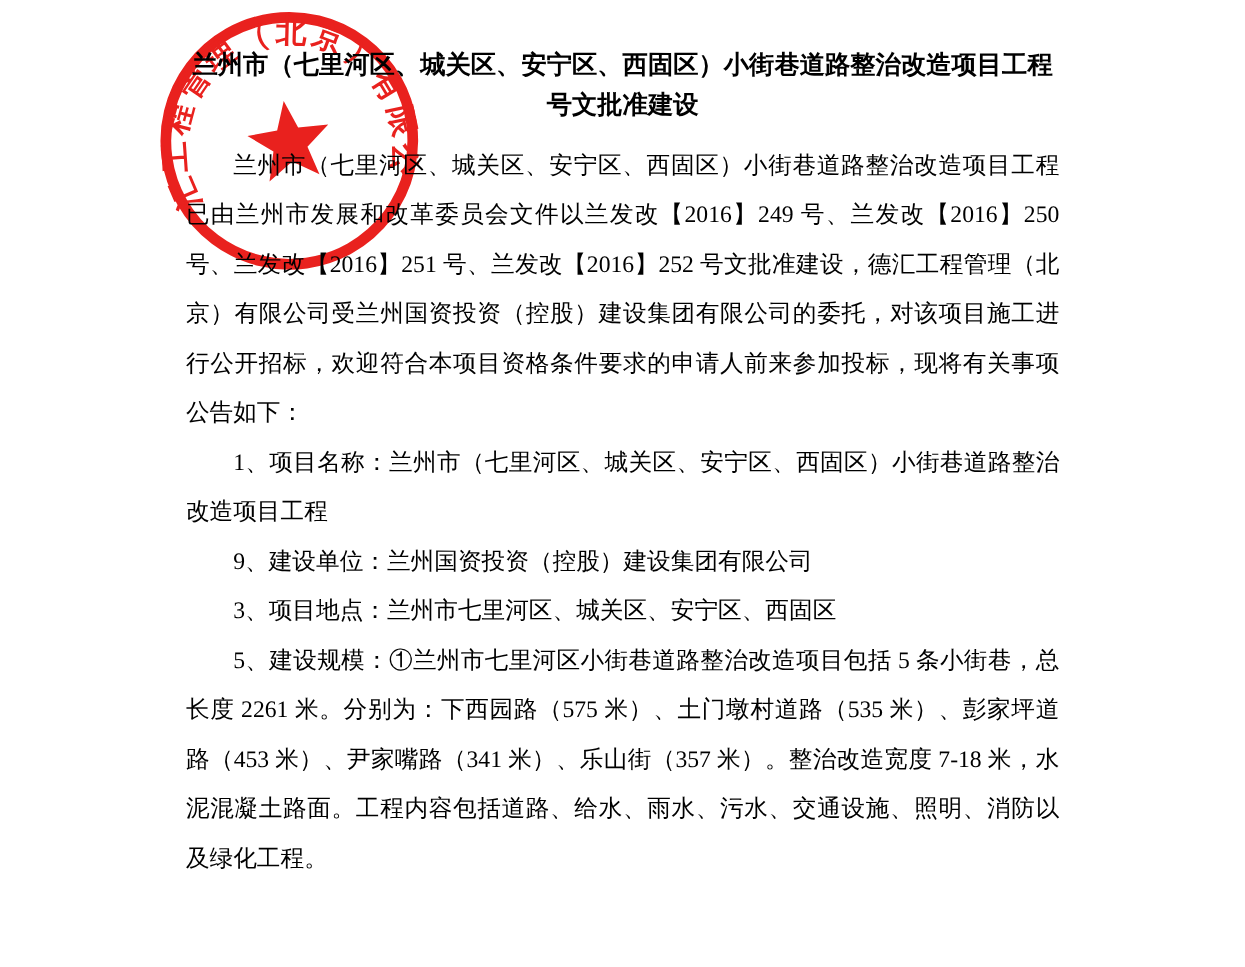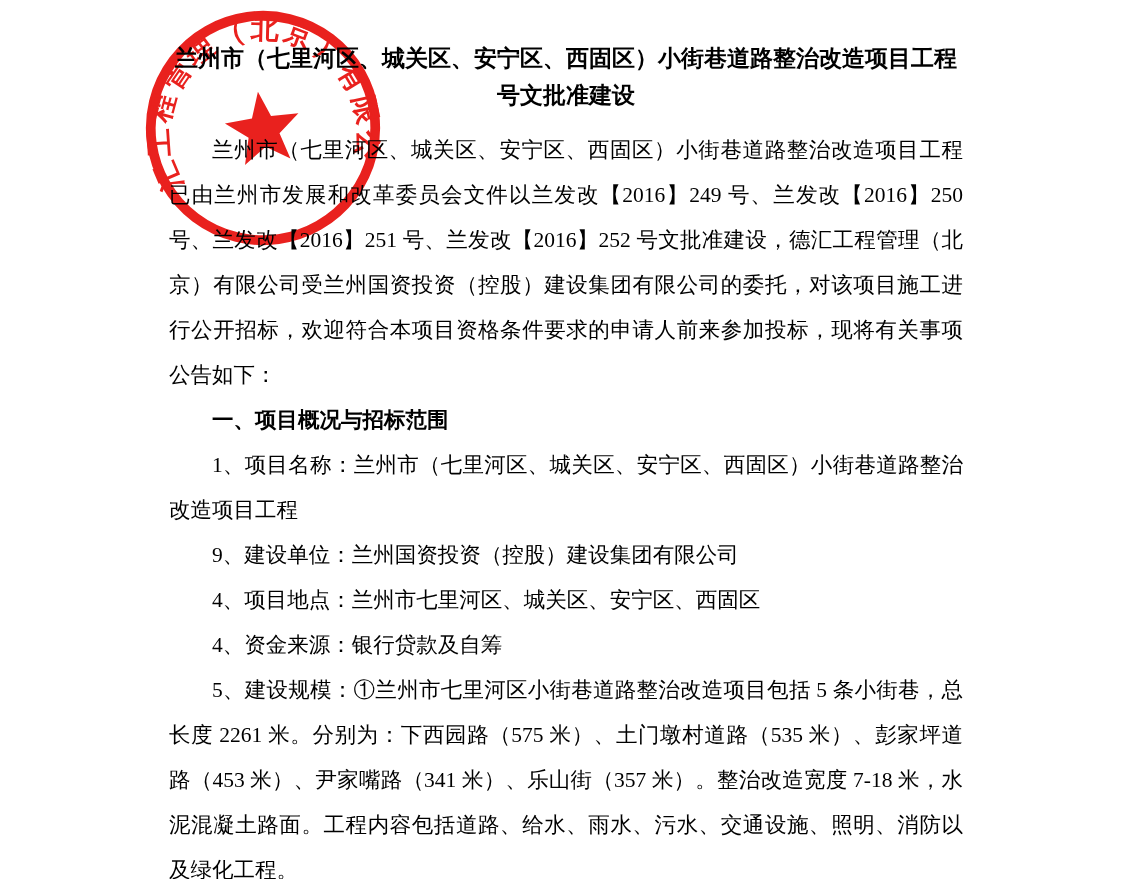--- a/index.html
+++ b/index.html
@@ -60,25 +60,23 @@
 
   <div class="content">
 
     <div class="title">
       <div>兰州市（七里河区、城关区、安宁区、西固区）小街巷道路整治改造项目工程</div>
       <div>号文批准建设</div>
     </div>
 
     <div class="body-text">
       <p>兰州市（七里河区、城关区、安宁区、西固区）小街巷道路整治改造项目工程已由兰州市发展和改革委员会文件以兰发改【2016】249 号、兰发改【2016】250 号、兰发改【2016】251 号、兰发改【2016】252 号文批准建设，德汇工程管理（北京）有限公司受兰州国资投资（控股）建设集团有限公司的委托，对该项目施工进行公开招标，欢迎符合本项目资格条件要求的申请人前来参加投标，现将有关事项公告如下：</p>
-      <p class="section-heading">一、项目概况与招标范围</p>
       <p>1、项目名称：兰州市（七里河区、城关区、安宁区、西固区）小街巷道路整治改造项目工程</p>
       <p>9、建设单位：兰州国资投资（控股）建设集团有限公司</p>
-      <p>4、项目地点：兰州市七里河区、城关区、安宁区、西固区</p>
-      <p>4、资金来源：银行贷款及自筹</p>
+      <p>3、项目地点：兰州市七里河区、城关区、安宁区、西固区</p>
       <p>5、建设规模：①兰州市七里河区小街巷道路整治改造项目包括 5 条小街巷，总长度 2261 米。分别为：下西园路（575 米）、土门墩村道路（535 米）、彭家坪道路（453 米）、尹家嘴路（341 米）、乐山街（357 米）。整治改造宽度 7-18 米，水泥混凝土路面。工程内容包括道路、给水、雨水、污水、交通设施、照明、消防以及绿化工程。</p>
     </div>
 
   </div>
 
   <div class="seal">
     <svg viewBox="0 0 200 200">
       <circle cx="100" cy="100" r="92" fill="none" stroke-width="8" stroke="#e8100c"></circle>
       <path id="seal-text-arc" d="M 30 138.8 A 78 78 0 1 1 170 138.8" fill="none"></path>
       <text text-anchor="middle" fill="#e8100c">

